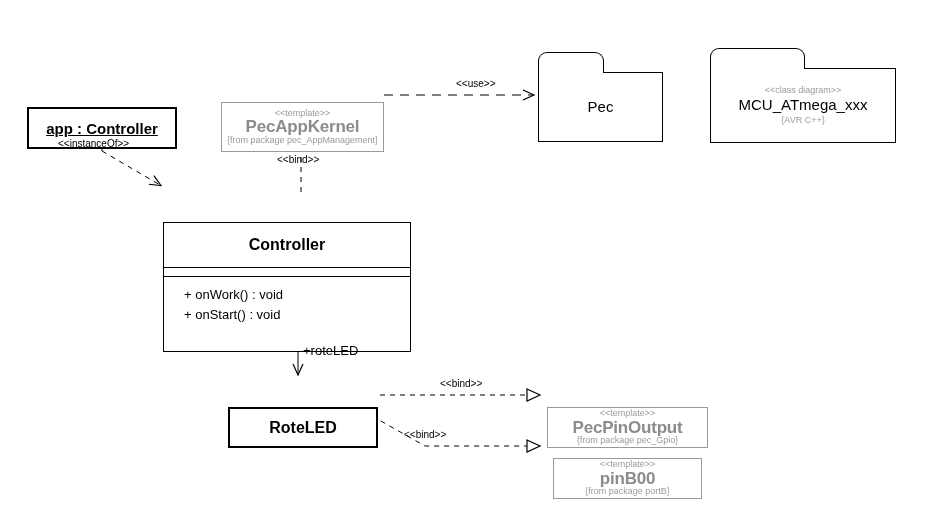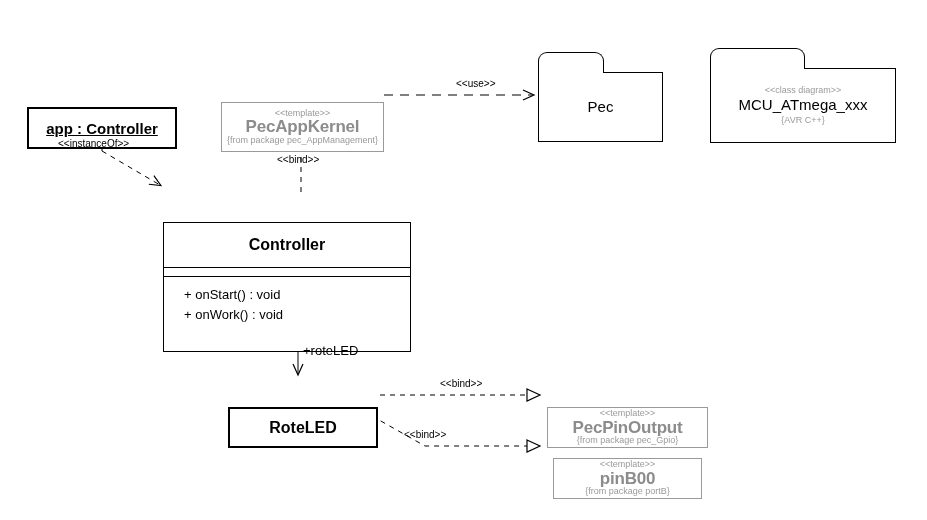--- a/index.html
+++ b/index.html
@@ -239,22 +239,22 @@
     </div>
     <div class="pkg-tab-mask" style="left:1px; top:20px; width:93px;"></div>
   </div>
 
   <div class="node class-box" style="left:163px; top:190px; width:248px; height:130px;">
     <div class="class-name-cmp" style="height:44px;">
       <span class="class-name">Controller</span>
     </div>
     <div class="class-attr-cmp" style="height:8px;"></div>
     <div class="class-ops-cmp">
+      <div class="op-line">+ onWork() : void</div>
       <div class="op-line">+ onStart() : void</div>
-      <div class="op-line">+ onWork() : void</div>
     </div>
   </div>
 
   <div class="node simple-box" style="left:228px; top:375px; width:150px; height:41px;">
     <span class="simple-name">RoteLED</span>
   </div>
 
   <div class="node tmpl-box" style="left:547px; top:375px; width:161px; height:41px;">
     <span class="tmpl-stereo">&lt;&lt;template&gt;&gt;</span>
     <span class="tmpl-name">PecPinOutput</span>

